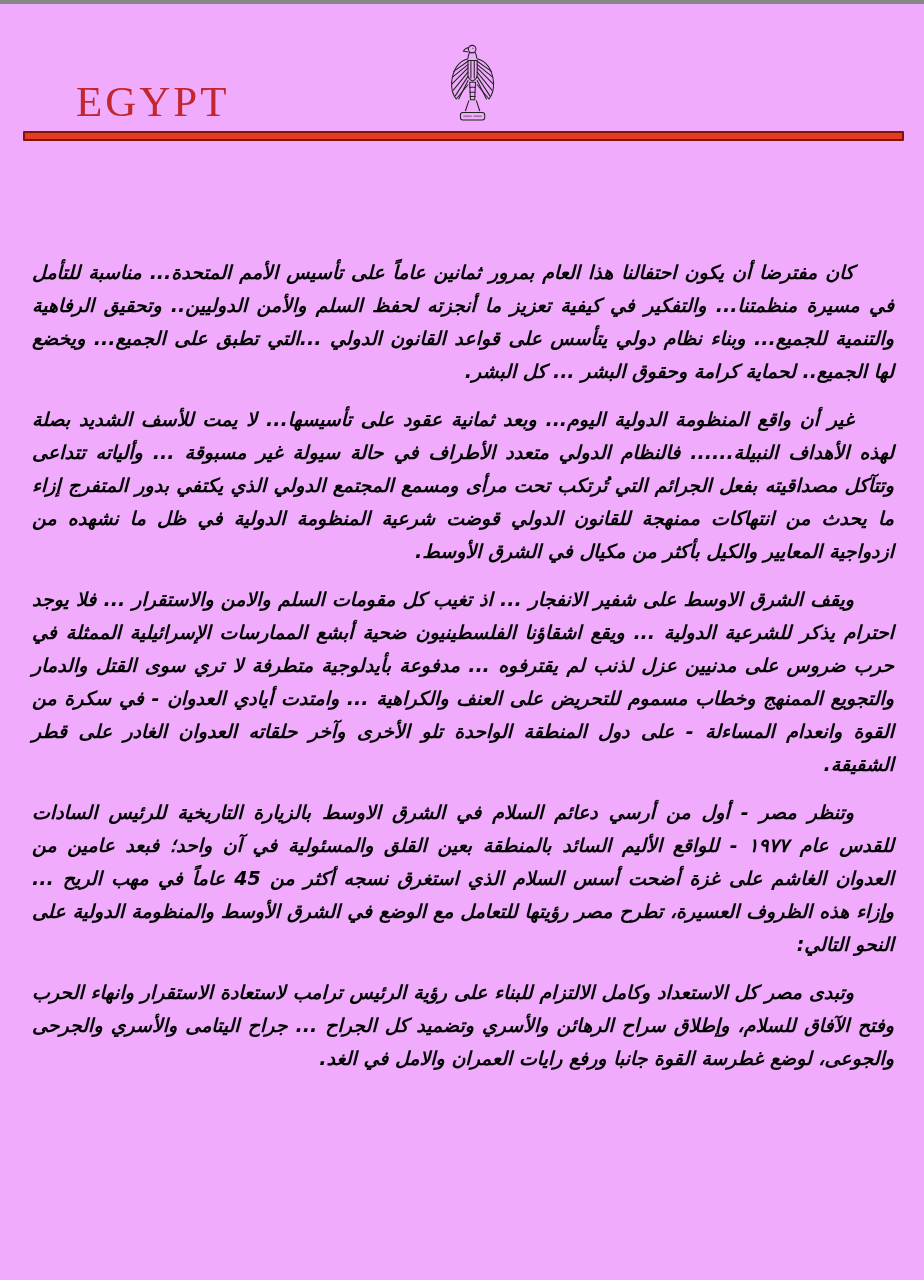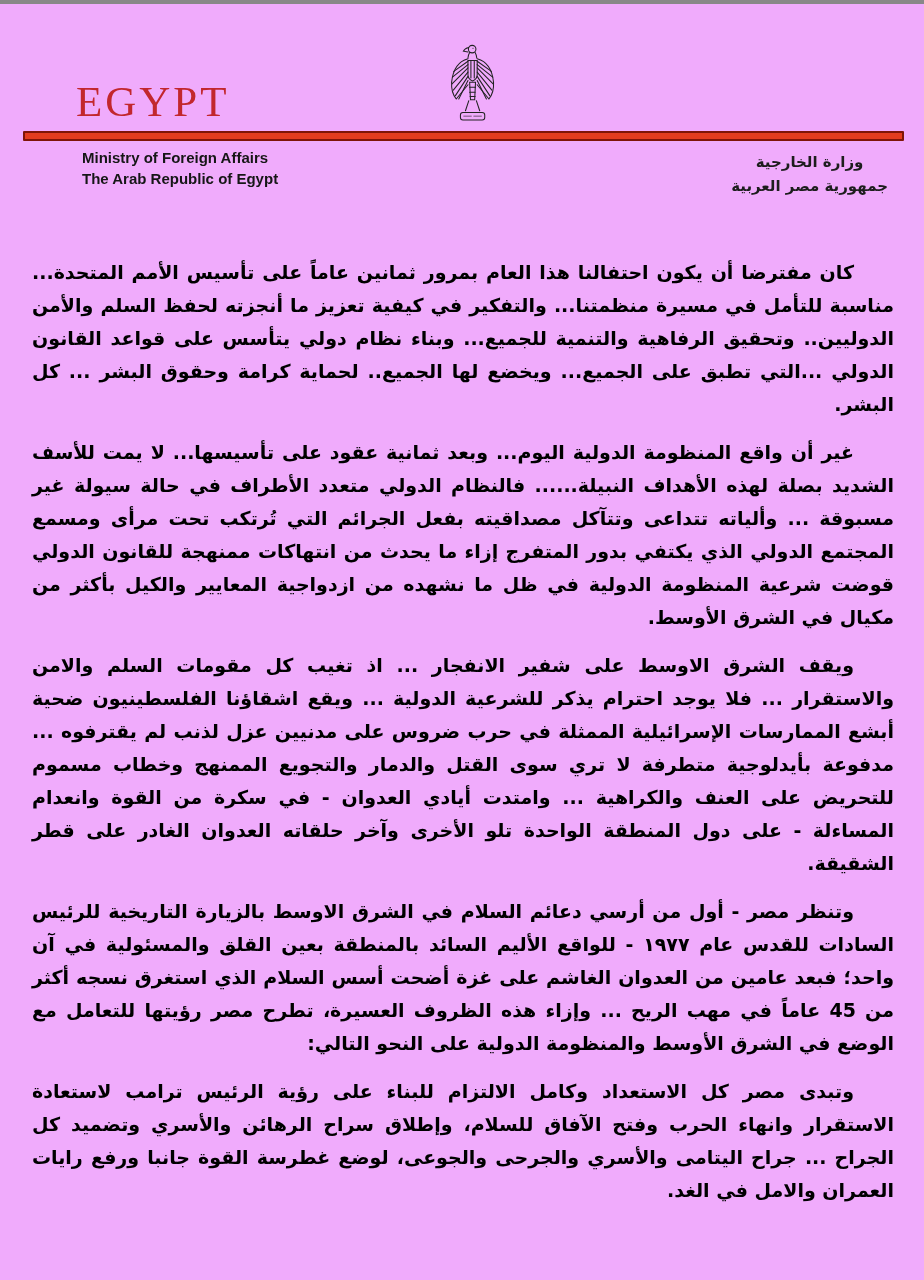--- a/index.html
+++ b/index.html
@@ -62,20 +62,21 @@
     direction:rtl;
     text-align:justify;
     font-size:19px;
     line-height:33px;
     font-weight:700;
     color:#000;
   }
   .body-text p{
     margin:0 0 15px 0;
     text-indent:40px;
+    font-style:italic;
   }
   .body-text p.no-indent{text-indent:0;}
   .body-text p:last-child{margin-bottom:0;}
   .lead-underline{text-decoration:underline;}
 </style>
 </head>
 <body>
 
 <div class="page">
 
@@ -107,29 +108,21 @@
       <path d="M50 140 l-8 24 M68 140 l8 24"></path>
 
       <rect x="30" y="168" width="58" height="18" rx="6"></rect>
       <path d="M38 177 h18 M62 177 h18" stroke-width="1.5"></path>
     </svg>
   </div>
 
 
   <div class="red-bar"></div>
 
-  <div class="org-en">
-    <div>Ministry of Foreign Affairs</div>
-    <div>The Arab Republic of Egypt</div>
-  </div>
 
-  <div class="org-ar">
-    <div>وزارة الخارجية</div>
-    <div>جمهورية مصر العربية</div>
-  </div>
 
   <main class="body-text">
     <p>كان مفترضا أن يكون احتفالنا هذا العام بمرور ثمانين عاماً على تأسيس الأمم المتحدة... مناسبة للتأمل في مسيرة منظمتنا... والتفكير في كيفية تعزيز ما أنجزته لحفظ السلم والأمن الدوليين.. وتحقيق الرفاهية والتنمية للجميع... وبناء نظام دولي يتأسس على قواعد القانون الدولي ...التي تطبق على الجميع... ويخضع لها الجميع.. لحماية كرامة وحقوق البشر ... كل البشر.</p>
     <p>غير أن واقع المنظومة الدولية اليوم... وبعد ثمانية عقود على تأسيسها... لا يمت للأسف الشديد بصلة لهذه الأهداف النبيلة...... فالنظام الدولي متعدد الأطراف في حالة سيولة غير مسبوقة ... وألياته تتداعى وتتآكل مصداقيته بفعل الجرائم التي تُرتكب تحت مرأى ومسمع المجتمع الدولي الذي يكتفي بدور المتفرج إزاء ما يحدث من انتهاكات ممنهجة للقانون الدولي قوضت شرعية المنظومة الدولية في ظل ما نشهده من ازدواجية المعايير والكيل بأكثر من مكيال في الشرق الأوسط.</p>
     <p>ويقف الشرق الاوسط على شفير الانفجار ... اذ تغيب كل مقومات السلم والامن والاستقرار ... فلا يوجد احترام يذكر للشرعية الدولية ... ويقع اشقاؤنا الفلسطينيون ضحية أبشع الممارسات الإسرائيلية الممثلة في حرب ضروس على مدنيين عزل لذنب لم يقترفوه ... مدفوعة بأيدلوجية متطرفة لا تري سوى القتل والدمار والتجويع الممنهج وخطاب مسموم للتحريض على العنف والكراهية ... وامتدت أيادي العدوان - في سكرة من القوة وانعدام المساءلة - على دول المنطقة الواحدة تلو الأخرى وآخر حلقاته العدوان الغادر على قطر الشقيقة.</p>
     <p>وتنظر مصر - أول من أرسي دعائم السلام في الشرق الاوسط بالزيارة التاريخية للرئيس السادات للقدس عام ١٩٧٧ - للواقع الأليم السائد بالمنطقة بعين القلق والمسئولية في آن واحد؛ فبعد عامين من العدوان الغاشم على غزة أضحت أسس السلام الذي استغرق نسجه أكثر من 45 عاماً في مهب الريح ... وإزاء هذه الظروف العسيرة، تطرح مصر رؤيتها للتعامل مع الوضع في الشرق الأوسط والمنظومة الدولية على النحو التالي:</p>
     <p>وتبدى مصر كل الاستعداد وكامل الالتزام للبناء على رؤية الرئيس ترامب لاستعادة الاستقرار وانهاء الحرب وفتح الآفاق للسلام، وإطلاق سراح الرهائن والأسري وتضميد كل الجراح ... جراح اليتامى والأسري والجرحى والجوعى، لوضع غطرسة القوة جانبا ورفع رايات العمران والامل في الغد.</p>
   </main>
 
 </div>

